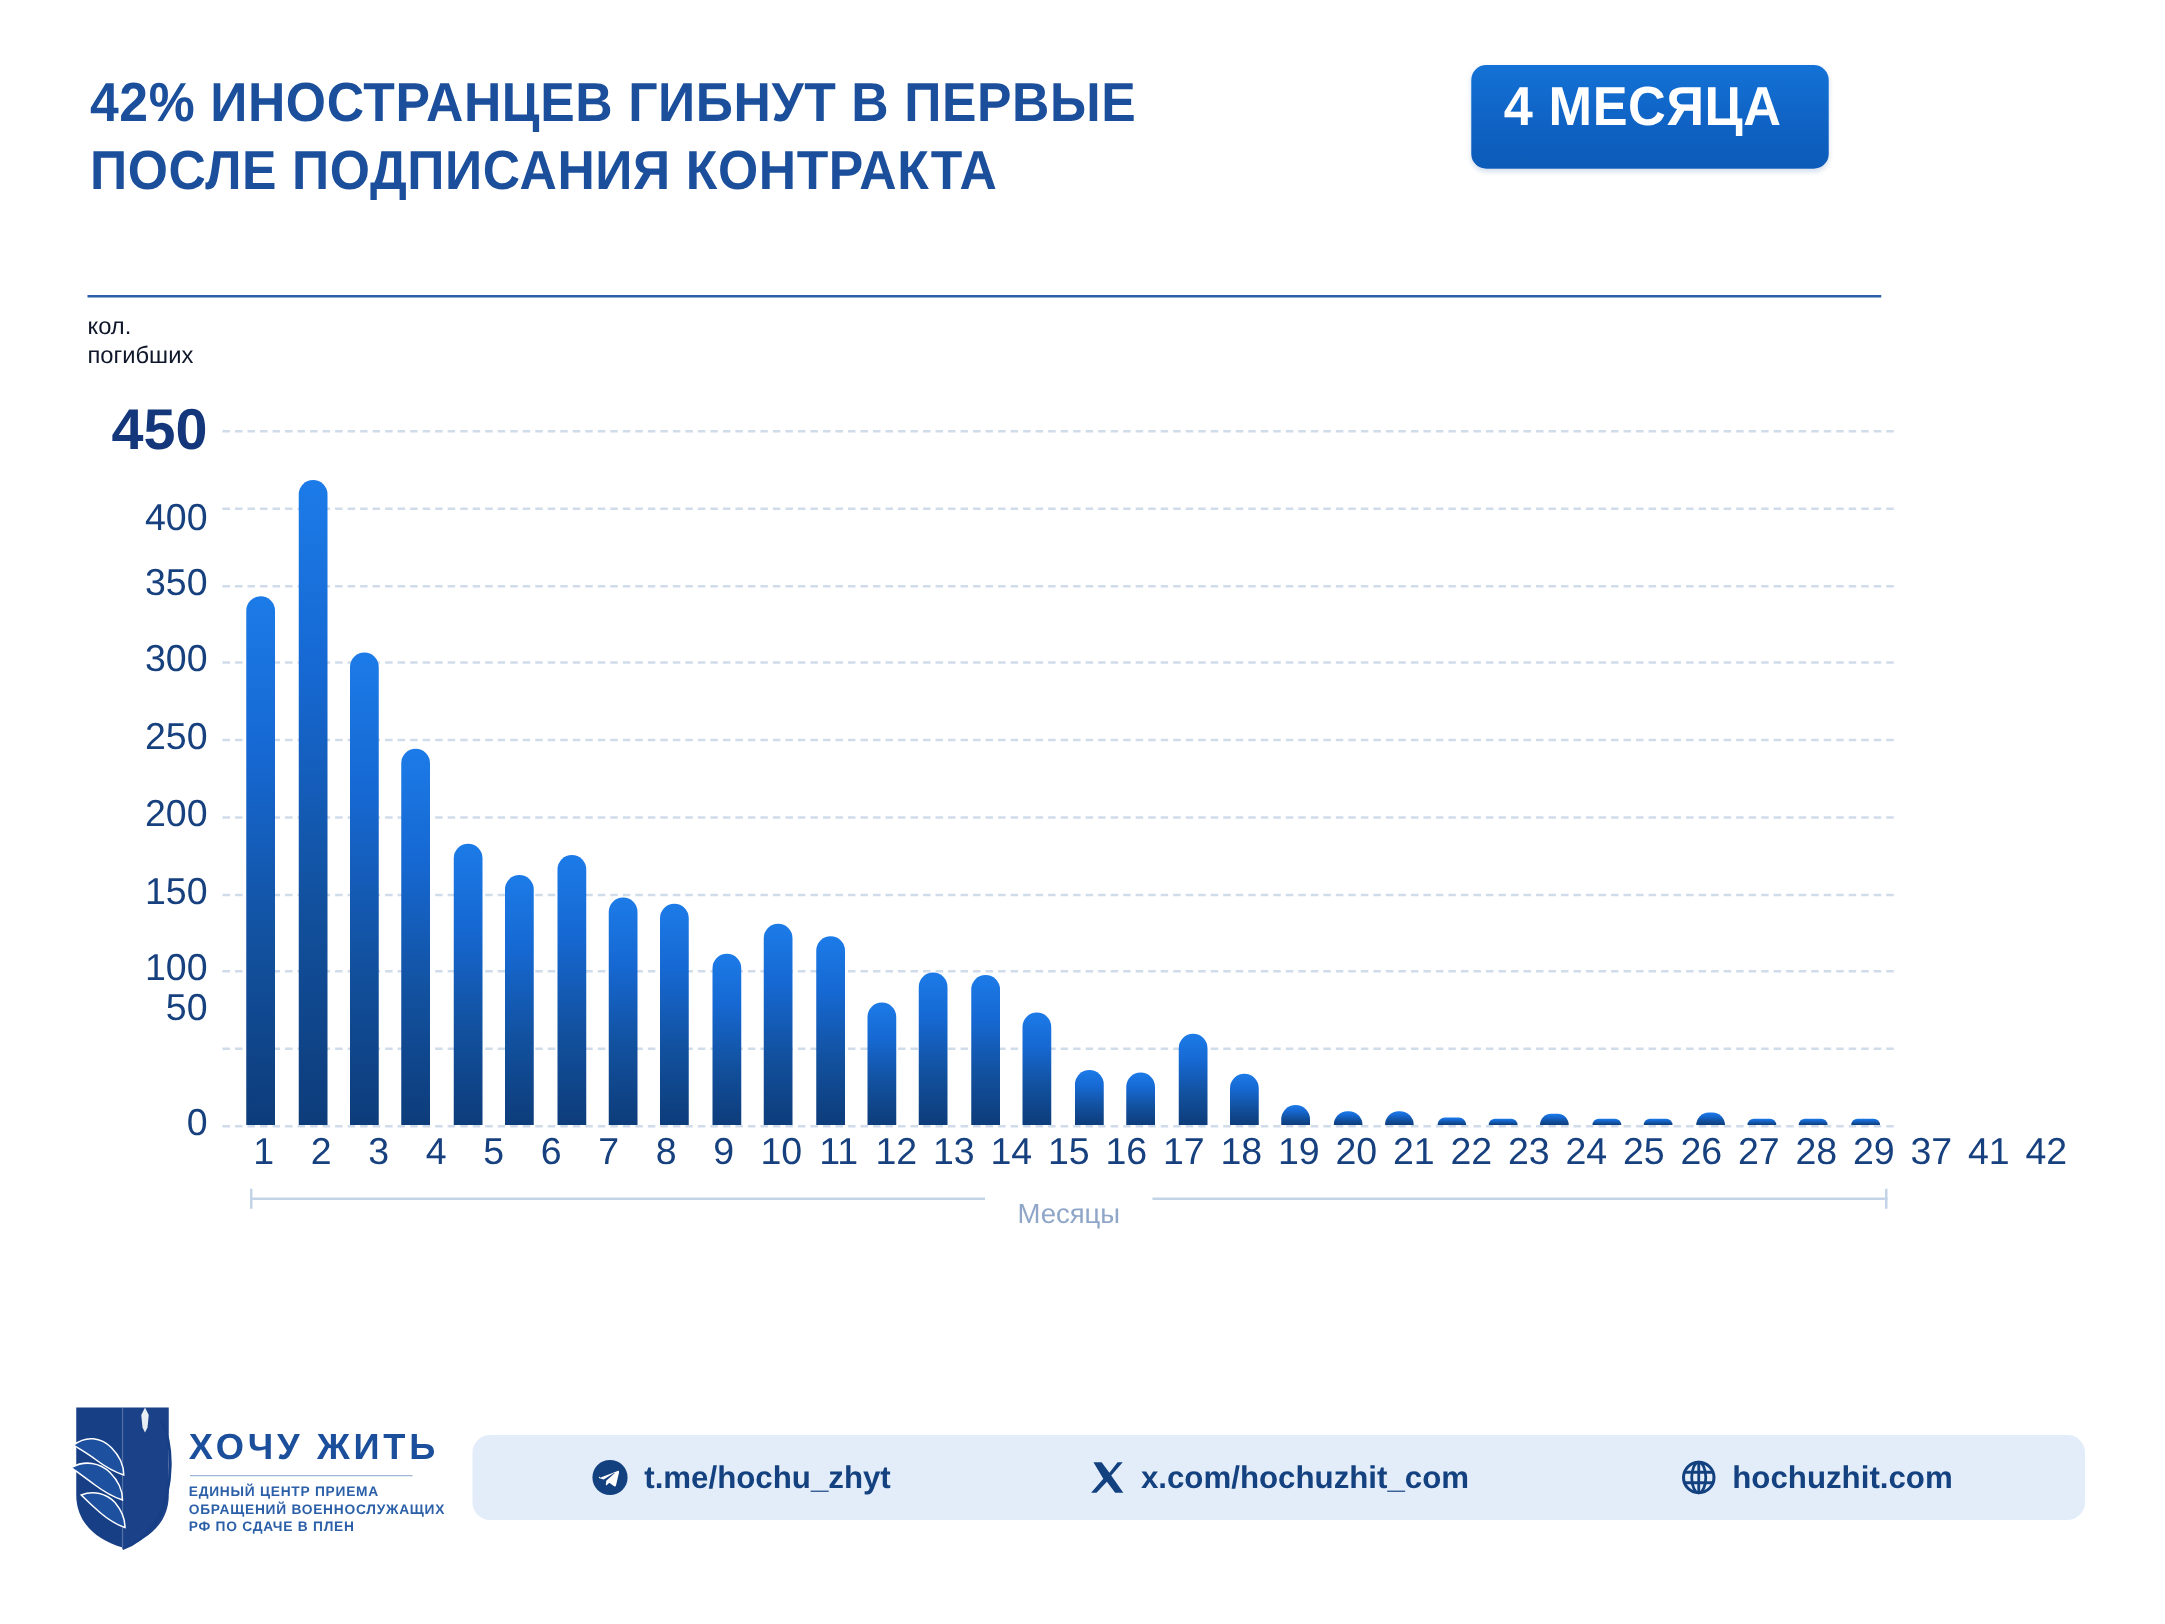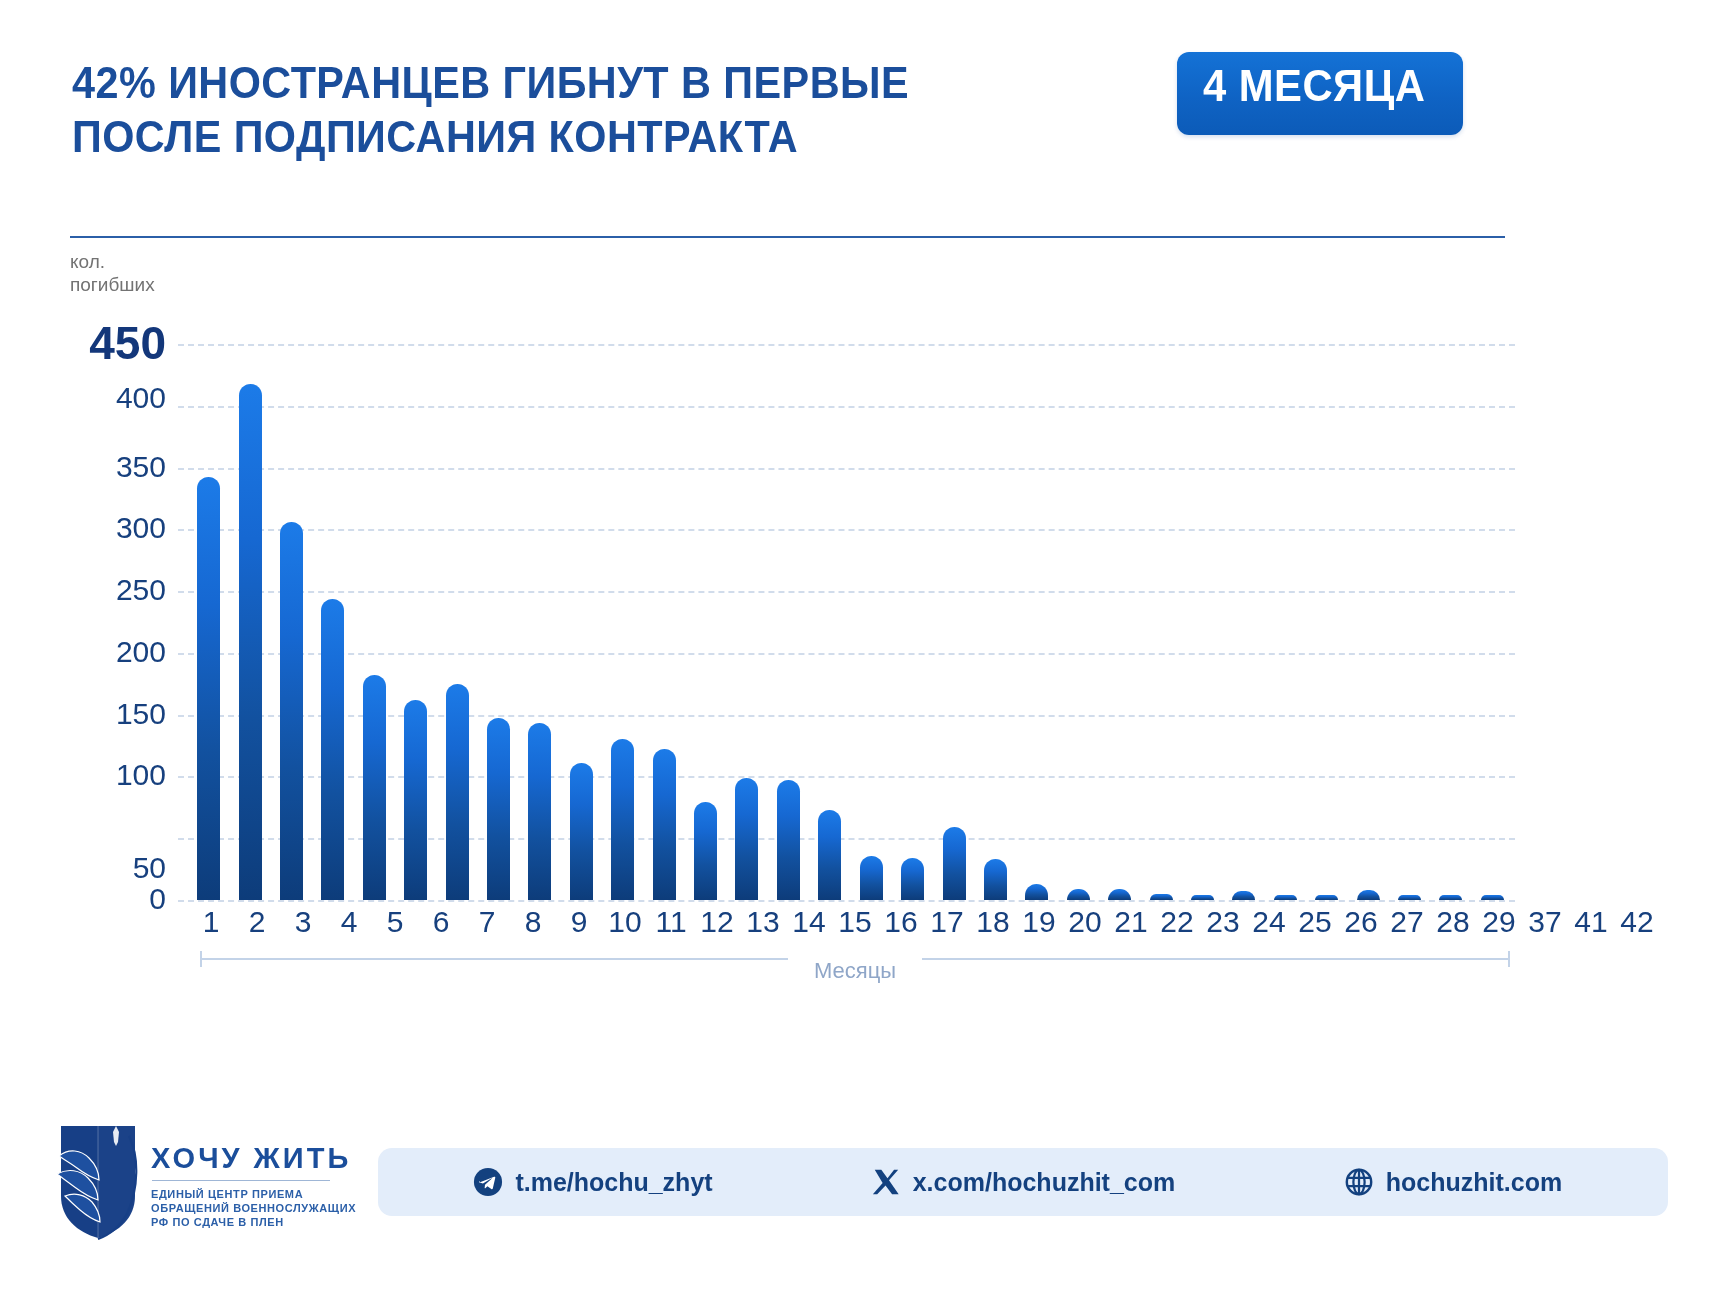--- a/index.html
+++ b/index.html
@@ -53,21 +53,21 @@
   
   #top-rule {
     position:absolute; left:70px; top:236px; width:1435px; height:2px;
     background:#2B5FA8;
   }
 
   
   #y-caption {
     position:absolute; left:70px; top:250px;
     font-size:19px; line-height:23px;
-    color:#737373; font-weight:normal;
+    color:#0f172a; font-weight:normal;
   }
 
   
   #plot {
     position:absolute;
     left:70px; top:300px;
     width:1445px; height:600px;
   }
   
   #grid { position:absolute; inset:0; }
@@ -185,35 +185,35 @@
 <div id="y-caption">
   <div>кол.</div>
   <div>погибших</div>
 </div>
 
 <div id="plot">
   <div id="grid">
       <div class="gridline" style="top: 600px;"></div>
       <div class="ytick" style="top: 600px;">0</div>
       <div class="gridline" style="top: 538.222px;"></div>
-      <div class="ytick" style="top: 569px;">50</div>
+      <div class="ytick" style="top: 508px;">50</div>
       <div class="gridline" style="top: 476.444px;"></div>
       <div class="ytick" style="top: 476.444px;">100</div>
       <div class="gridline" style="top: 414.667px;"></div>
       <div class="ytick" style="top: 414.667px;">150</div>
       <div class="gridline" style="top: 352.889px;"></div>
       <div class="ytick" style="top: 352.889px;">200</div>
       <div class="gridline" style="top: 291.111px;"></div>
       <div class="ytick" style="top: 291.111px;">250</div>
       <div class="gridline" style="top: 229.333px;"></div>
       <div class="ytick" style="top: 229.333px;">300</div>
       <div class="gridline" style="top: 167.556px;"></div>
       <div class="ytick" style="top: 167.556px;">350</div>
       <div class="gridline" style="top: 105.778px;"></div>
-      <div class="ytick" style="top: 99px;">400</div>
+      <div class="ytick" style="top: 116px;">400</div>
       <div class="gridline" style="top: 44px;"></div>
       <div class="ytick big" style="top: 44px;">450</div>
     </div>
   <div id="bars">
       <div class="bar-slot">
         <div class="bar" title="1: 342" style="height: 422.56px;"></div>
       </div>
       <div class="bar-slot">
         <div class="bar" title="2: 418" style="height: 516.462px;"></div>
       </div>

